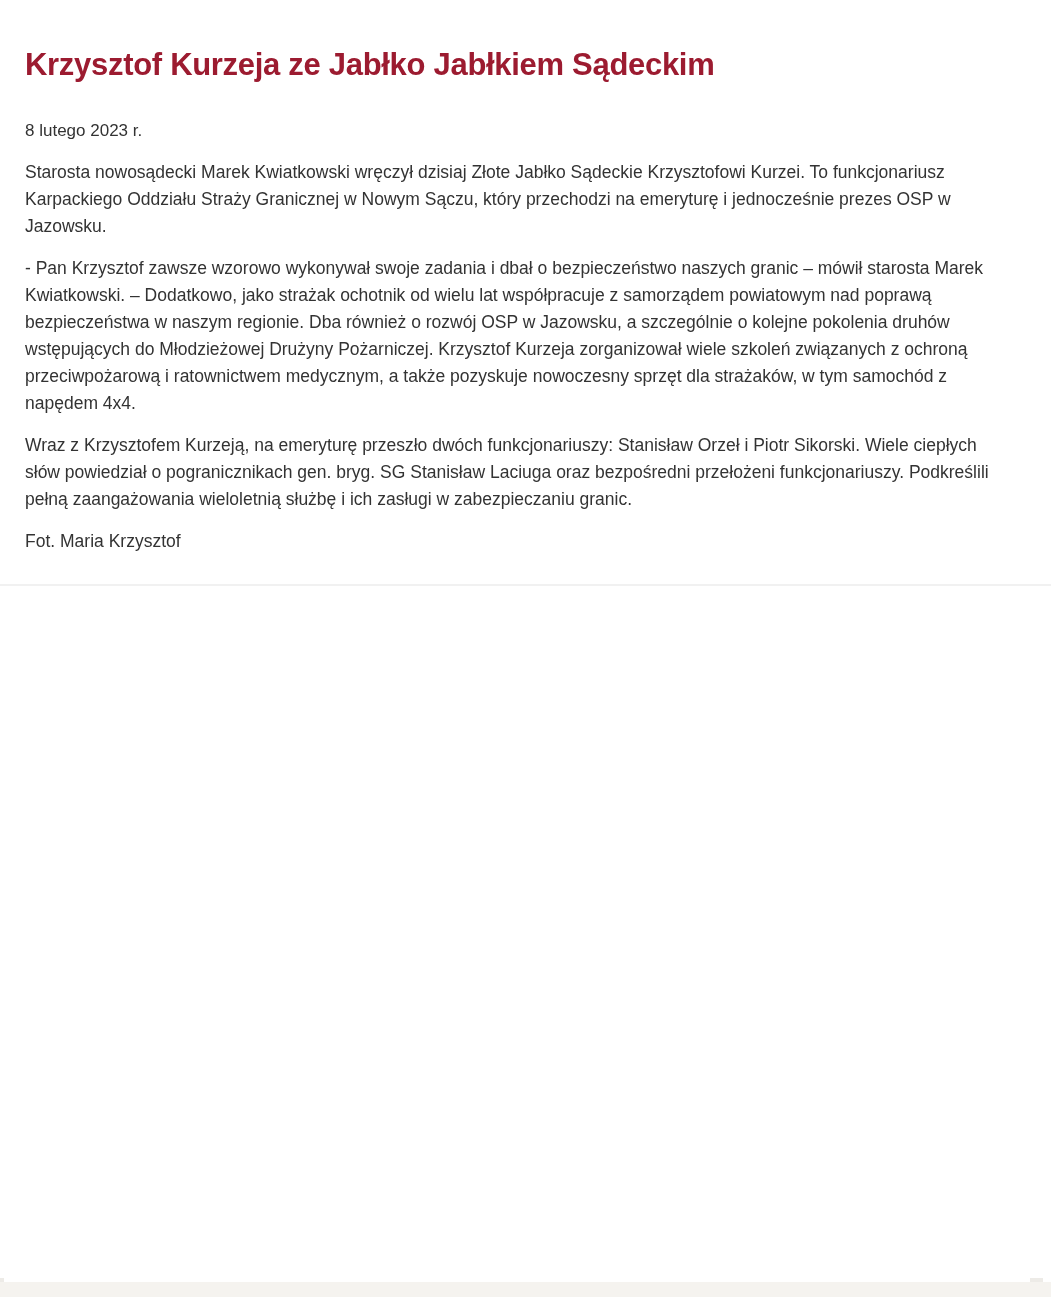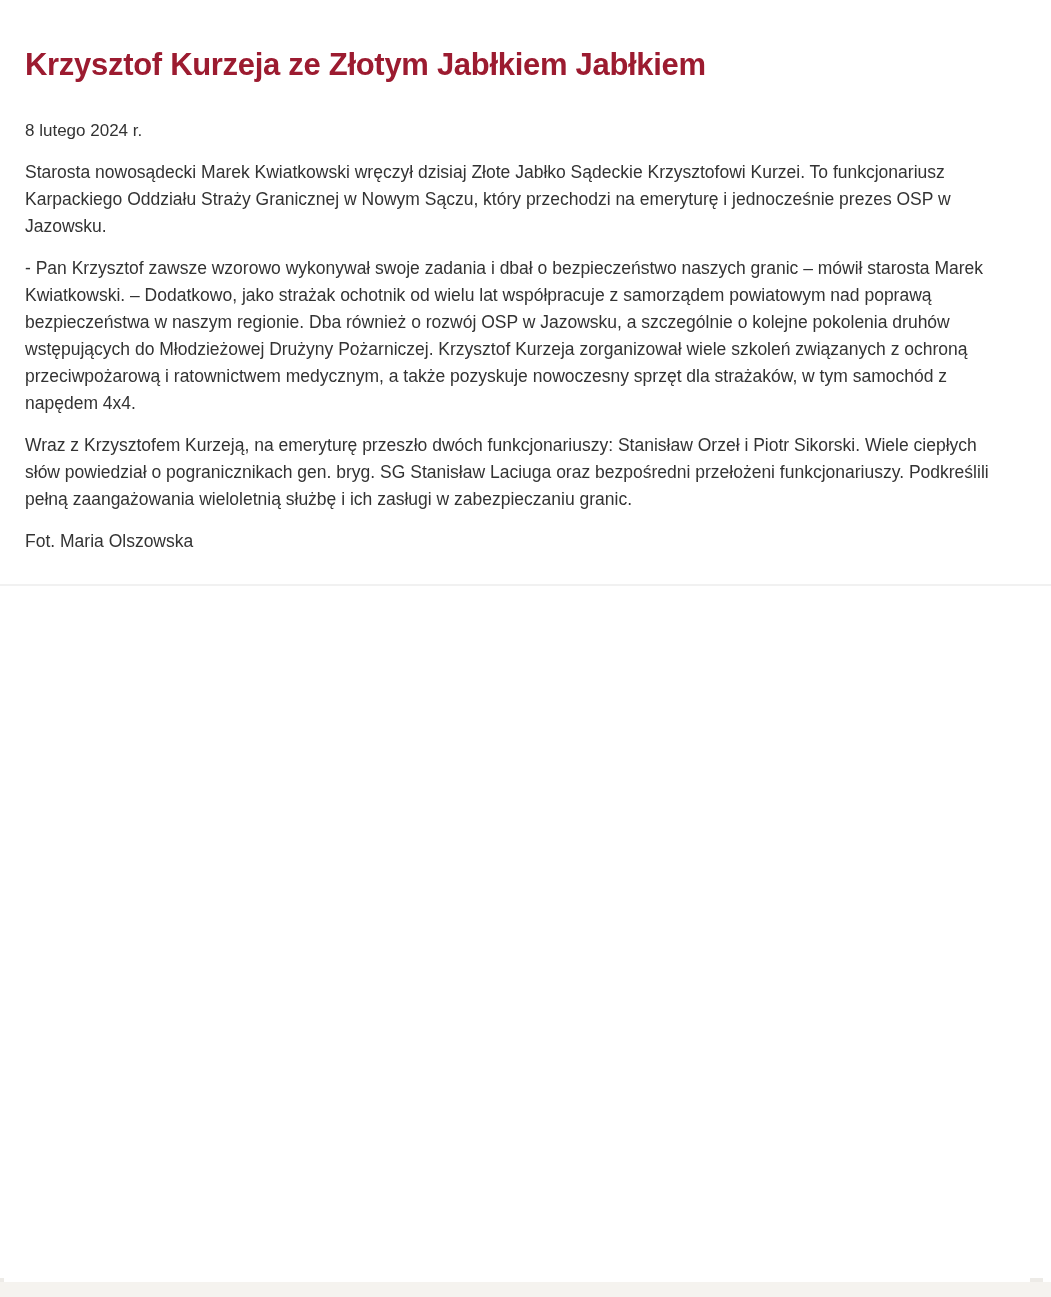--- a/index.html
+++ b/index.html
@@ -77,30 +77,30 @@
     bottom: 15px;
     width: 13px;
     height: 4px;
     background: #edebe7;
   }
 </style>
 </head>
 <body>
 
 <div class="content">
-  <h1 class="article-title">Krzysztof Kurzeja ze Złotym Jabłkiem Jabłkiem</h1>
+  <h1 class="article-title">Krzysztof Kurzeja ze Jabłko Jabłkiem Sądeckim</h1>
 
-  <div class="article-date">8 lutego 2024 r.</div>
+  <div class="article-date">8 lutego 2023 r.</div>
 
   <p class="article-paragraph first">Starosta nowosądecki Marek Kwiatkowski wręczył dzisiaj Złote Jabłko Sądeckie Krzysztofowi Kurzei. To funkcjonariusz Karpackiego Oddziału Straży Granicznej w Nowym Sączu, który przechodzi na emeryturę i jednocześnie prezes OSP w Jazowsku.</p>
 
   <p class="article-paragraph">- Pan Krzysztof zawsze wzorowo wykonywał swoje zadania i dbał o bezpieczeństwo naszych granic – mówił starosta Marek Kwiatkowski. – Dodatkowo, jako strażak ochotnik od wielu lat współpracuje z samorządem powiatowym nad poprawą bezpieczeństwa w naszym regionie. Dba również o rozwój OSP w Jazowsku, a szczególnie o kolejne pokolenia druhów wstępujących do Młodzieżowej Drużyny Pożarniczej. Krzysztof Kurzeja zorganizował wiele szkoleń związanych z ochroną przeciwpożarową i ratownictwem medycznym, a także pozyskuje nowoczesny sprzęt dla strażaków, w tym samochód z napędem 4x4.</p>
 
   <p class="article-paragraph">Wraz z Krzysztofem Kurzeją, na emeryturę przeszło dwóch funkcjonariuszy: Stanisław Orzeł i Piotr Sikorski. Wiele ciepłych słów powiedział o pogranicznikach gen. bryg. SG Stanisław Laciuga oraz bezpośredni przełożeni funkcjonariuszy. Podkreślili pełną zaangażowania wieloletnią służbę i ich zasługi w zabezpieczaniu granic.</p>
 
-  <p class="photo-credit">Fot. Maria Olszowska</p>
+  <p class="photo-credit">Fot. Maria Krzysztof</p>
 </div>
 
 <div class="section-divider"></div>
 
 <div class="footer-notch-left"></div>
 <div class="footer-notch-right"></div>
 <div class="footer-bar"></div>
 
 </body></html>

